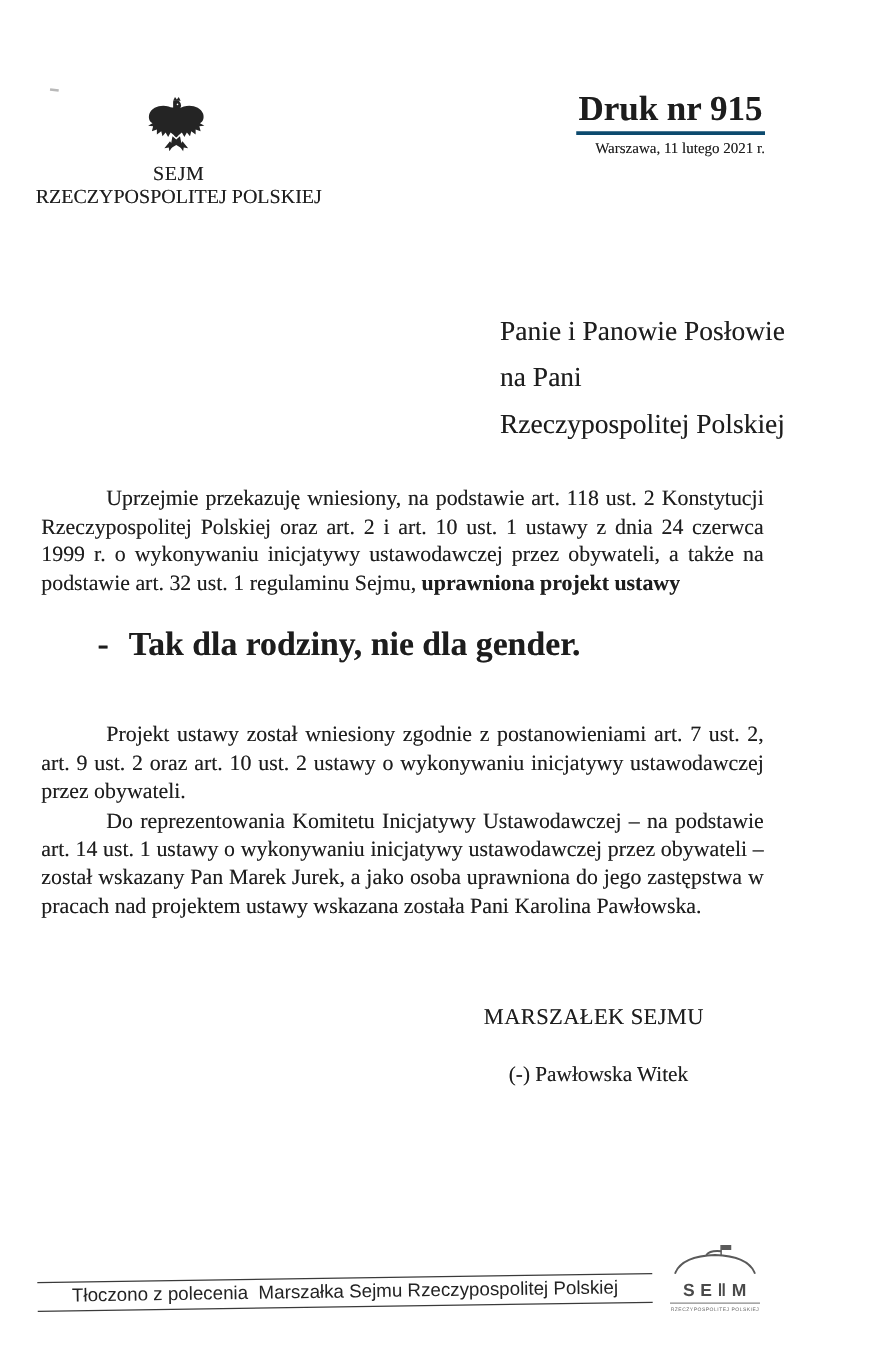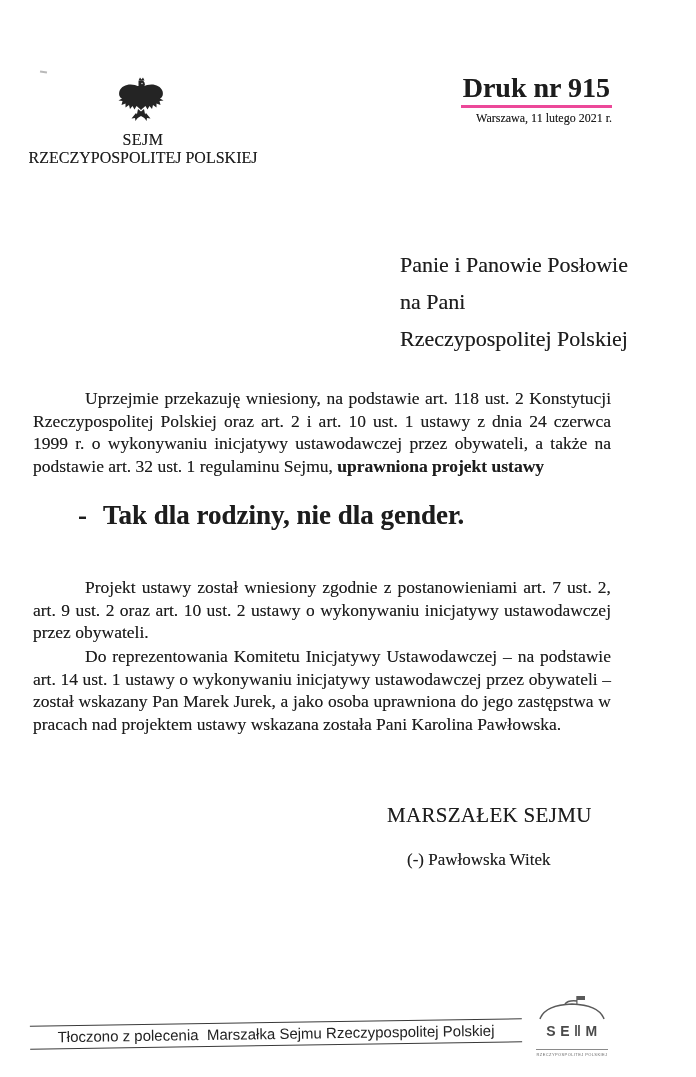--- a/index.html
+++ b/index.html
@@ -13,51 +13,51 @@
     background:#b9b9b9; transform:rotate(8deg); }
 
   .emblem { position:absolute; left:117px; top:76px; width:48px; height:52px; }
 
   .inst { position:absolute; left:15px; top:131px; width:256px;
     text-align:center; line-height:18px; font-size:16px; }
   .inst .l1 { letter-spacing:.5px; }
 
   .docblock { position:absolute; top:72px; right:84px; text-align:right; }
   .druk { display:inline-block; font-size:28px; font-weight:bold;
-    border-bottom:3px solid #ec4899; padding:0 2px 1px;margin-left:44px; }
+    border-bottom:3px solid #0c4a6e; padding:0 2px 1px;margin-left:44px; }
   .place { font-size:12px; margin-top:3px; }
 
   .addressee { position:absolute; left:400px; top:246px; font-size:22px; line-height:37px; }
 
   .para { position:absolute; left:33px; width:578px; font-size:17.5px;
     line-height:22.6px; text-align:justify; text-indent:52px; }
   .p1 { top:387px; }
   .p2 { top:576px; }
   .p3 { top:645px; }
   .para b { font-weight:bold; }
 
   .billtitle { position:absolute; left:78px; top:500px; font-size:27px;
     font-weight:bold; display:flex; gap:16px; }
 
-  .sig-role { position:absolute; left:387px; top:803px; font-size:21px; letter-spacing:.3px; }
+  .sig-role { position:absolute; left:387px; top:803px; font-size:18px; letter-spacing:.3px; }
   .sig-name { position:absolute; left:407px; top:850px; font-size:17px; }
 
   .footer-band { position:absolute; left:30px; top:1022px; width:492px;
     transform:rotate(-0.85deg); border-top:1.5px solid #3a3a3a;
     border-bottom:1.5px solid #3a3a3a; padding:2px 0 3px; text-align:center;
     font-family:"Liberation Sans","DejaVu Sans",sans-serif; font-size:15px;
     color:#232323; text-shadow:none; }
   .footer-band span { white-space:pre; }
 
   .sejm-logo { position:absolute; left:536px; top:996px; width:72px;
     text-align:center; color:#4a4a4a; text-shadow:none;
     font-family:"Liberation Sans","DejaVu Sans",sans-serif; }
   .logo-letters { font-size:14px; font-weight:bold; letter-spacing:4.5px;
     padding-left:4px; color:#4a4a4a; border-bottom:1px solid #8a8a8a;
-    padding-bottom:10px; margin-top:-1px; }
+    padding-bottom:2px; margin-top:-1px; }
   .logo-sub { font-size:4px; letter-spacing:.4px; color:#6a6a6a;
     margin-top:2px; white-space:nowrap; }
 </style>
 </head>
 <body>
 
 <div class="page">
 
   <div class="artifact"></div>
 

